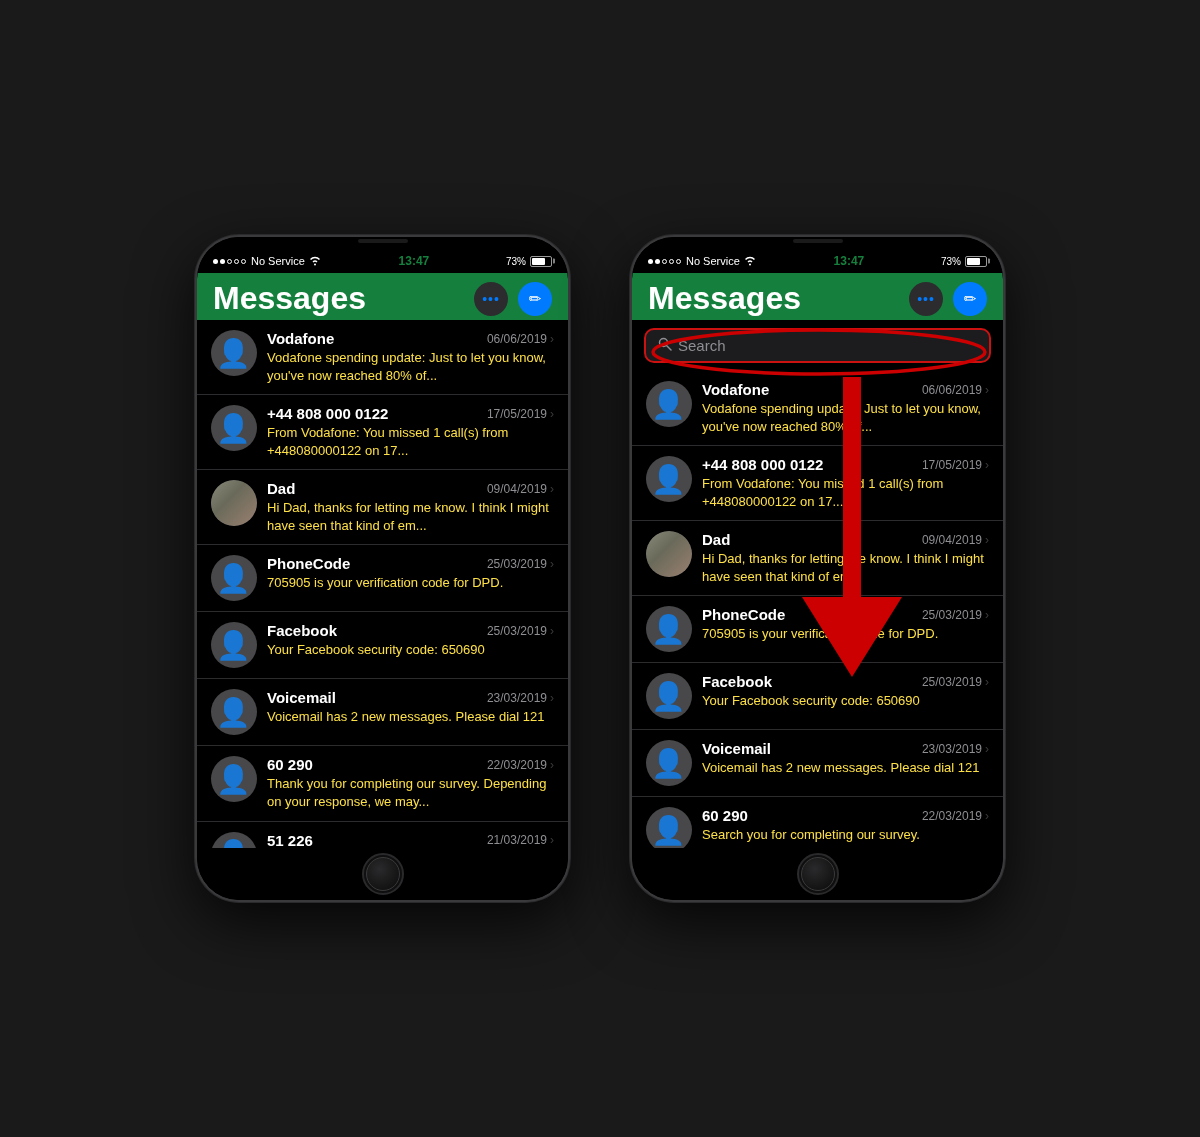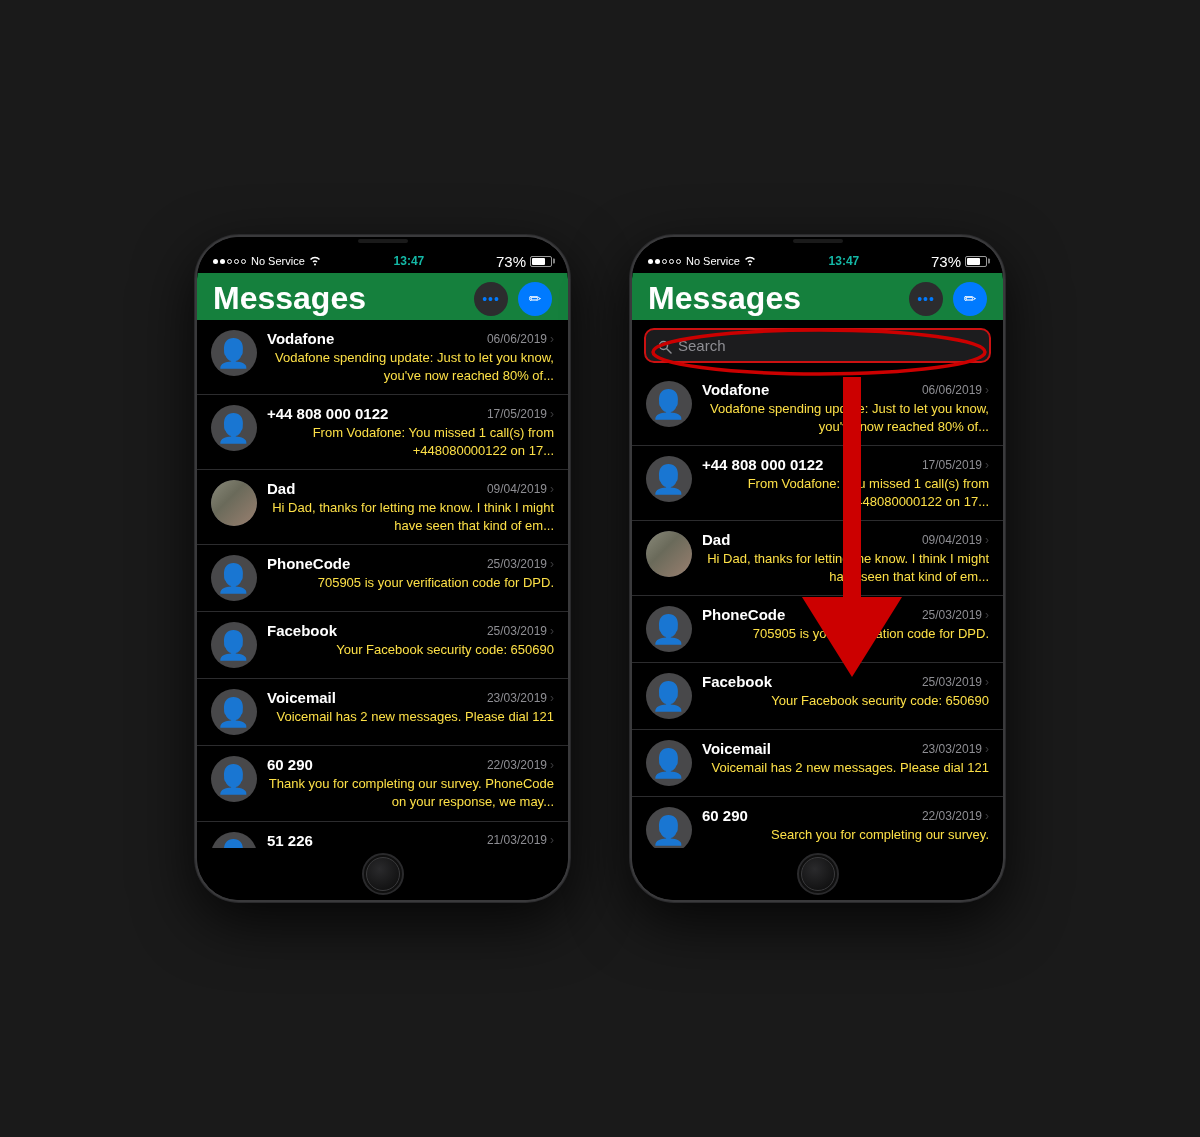--- a/index.html
+++ b/index.html
@@ -112,29 +112,29 @@
 
     .wifi-icon {
       width: 14px;
       height: 10px;
       display: inline-block;
     }
 
     .status-center {
       font-size: 12px;
       font-weight: 600;
-      color: #14b8a6;
+      color: #15803d;
       text-align: center;
     }
 
     .status-right {
       display: flex;
-      align-items: center;
+      align-items: flex-start;
       gap: 4px;
-      font-size: 15px;
+      font-size: 10px;
       color: #fff;
     }
 
     .battery {
       display: flex;
       align-items: center;
       gap: 2px;
     }
 
     .battery-body {
@@ -218,21 +218,21 @@
     .search-bar-container {
       padding: 8px 12px 8px;
       flex-shrink: 0;
     }
 
     .search-bar {
       background: #1c1c1e;
       border-radius: 10px;
       padding: 7px 12px;
       display: flex;
-      align-items: flex-end;
+      align-items: flex-start;
       gap: 6px;
       border: 2.5px solid #cc1111;
     }
 
     .search-placeholder {
       color: #8e8e93;
       font-size: 15px;
     }
 
     
@@ -275,21 +275,20 @@
       position: relative;
     }
 
     .avatar-dad {
       background: linear-gradient(135deg, #8a8a7a 0%, #6a6a5a 40%, #9a8070 100%);
     }
 
     .message-content {
       flex: 1;
       min-width: 0;
-      text-align: right;
     }
 
     .message-header-row {
       display: flex;
       justify-content: space-between;
       align-items: center;
       margin-bottom: 2px;
     }
 
     .sender-name {
@@ -507,21 +506,21 @@
 
         <div class="message-item">
           <div class="avatar">
               <span class="avatar-icon">👤</span>
             </div>
           <div class="message-content">
             <div class="message-header-row">
               <span class="sender-name">60 290</span>
               <span class="message-date">22/03/2019 <span class="chevron">›</span></span>
             </div>
-            <div class="message-preview">Thank you for completing our survey. PhoneCode on your response, we may...</div>
+            <div class="message-preview">Thank you for completing our survey. Depending on your response, we may...</div>
           </div>
         </div>
 
         <div class="message-item">
           <div class="avatar">
               <span class="avatar-icon">👤</span>
             </div>
           <div class="message-content">
             <div class="message-header-row">
               <span class="sender-name">51 226</span>

